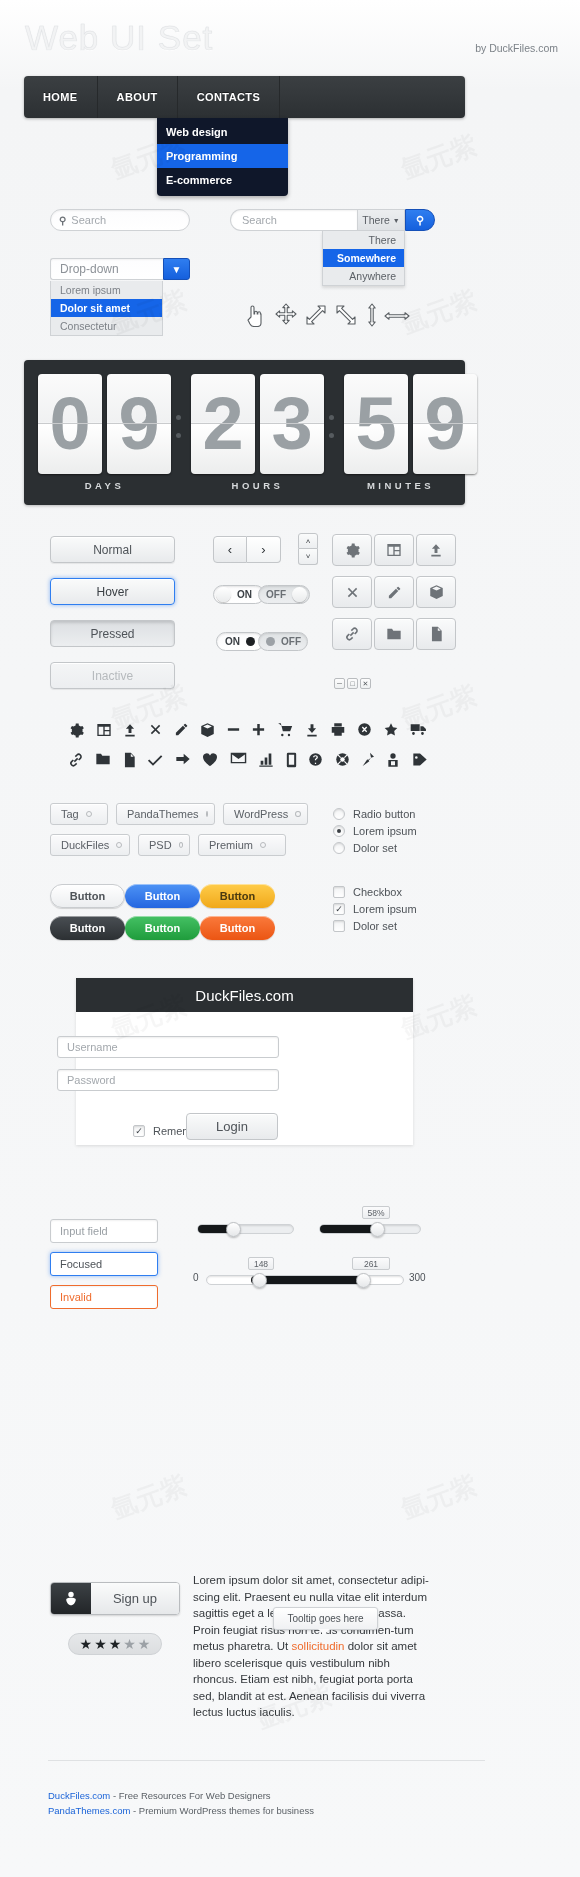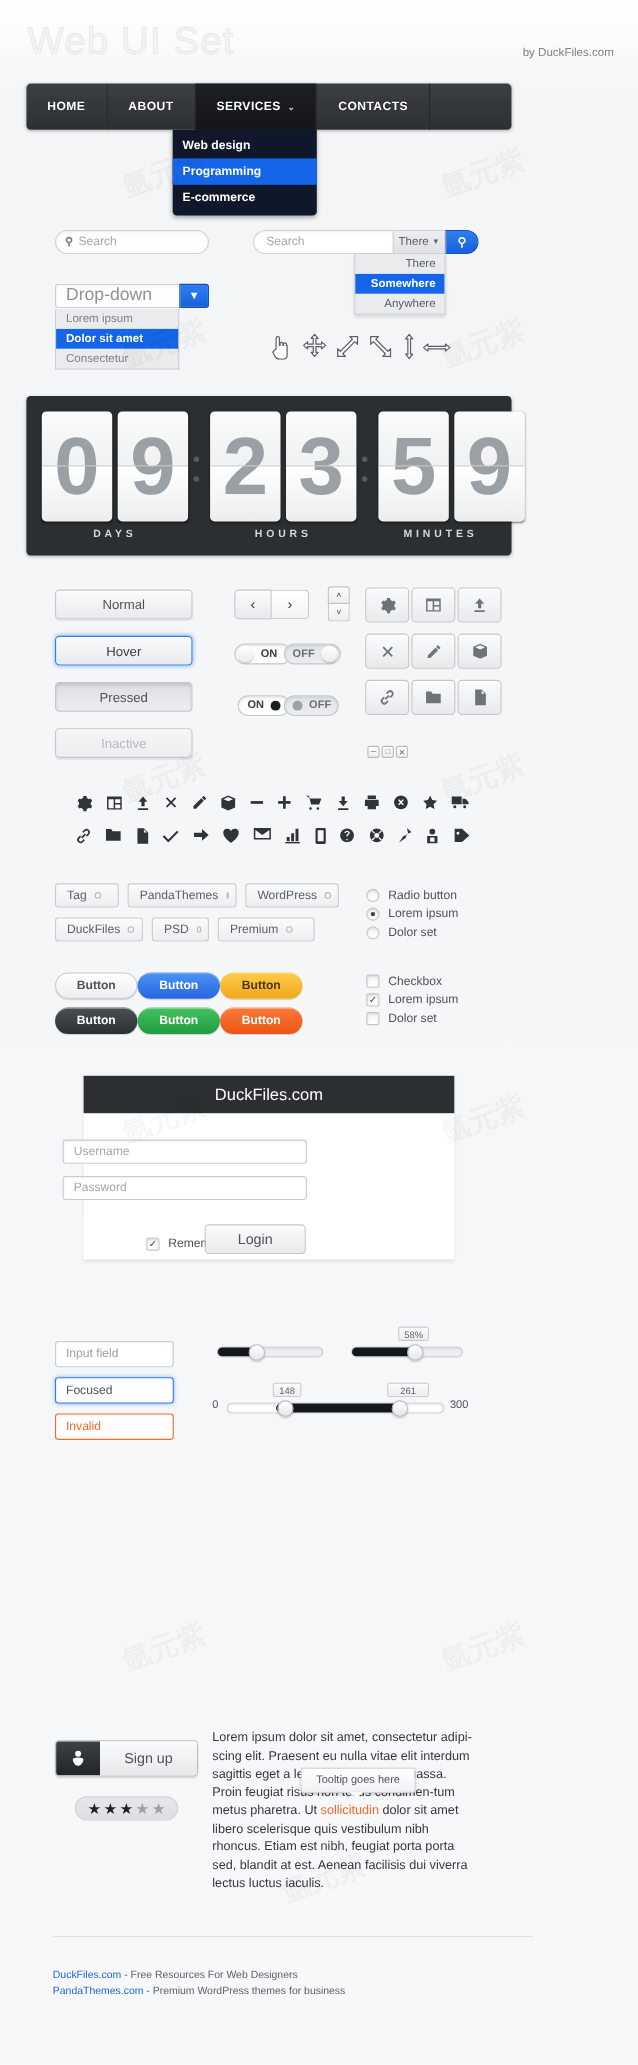--- a/index.html
+++ b/index.html
@@ -82,21 +82,21 @@
     box-shadow:0 2px 3px rgba(0,0,0,.12);
   }
   #scopelist div { font-size:10.5px; color:#5b6066; padding:3px 8px 3px 0; text-align:right; }
   #scopelist div.sel { background:#1565e8; color:#fff; font-weight:bold; }
 
   
   #dd { position:absolute; left:50px; top:258px; width:140px; height:22px; display:flex; }
   #dd .txt {
     flex:1; border:1px solid #cfd2d5; border-right:none; border-radius:3px 0 0 3px;
     background:linear-gradient(to bottom,#fdfdfe,#ffffff);
-    display:flex; align-items:center; padding-left:9px; font-size:16px; color:#8d9298;
+    display:flex; align-items:center; padding-left:9px; font-size:12px; color:#8d9298;
     box-shadow:inset 0 1px 2px rgba(0,0,0,.05);
   }
   #dd .arrow {
     width:27px; background:linear-gradient(to bottom,#2f7ef0,#1560dd);
     border:1px solid #1550b8; border-radius:0 3px 3px 0;
     display:flex; align-items:center; justify-content:center; color:#fff; font-size:10px;
   }
   #ddlist {
     position:absolute; left:50px; top:281px; width:113px;
     background:#e9ebed; border:1px solid #cfd2d5; border-top:none;
@@ -287,24 +287,20 @@
   <div id="byline">by DuckFiles.com</div>
 </div>
 
 <div id="nav">
   <div class="navitem first">
       <span>HOME</span>
     </div>
   <div class="navitem">
       <span>ABOUT</span>
     </div>
-  <div class="navitem active">
-    <span>SERVICES</span>
-    <span class="navcaret">⌄</span>
-  </div>
   <div class="navitem">
       <span>CONTACTS</span>
     </div>
 </div>
 <div id="submenu">
   <div class="subitem">Web design</div>
   <div class="subitem sel">Programming</div>
   <div class="subitem">E-commerce</div>
 </div>
 

